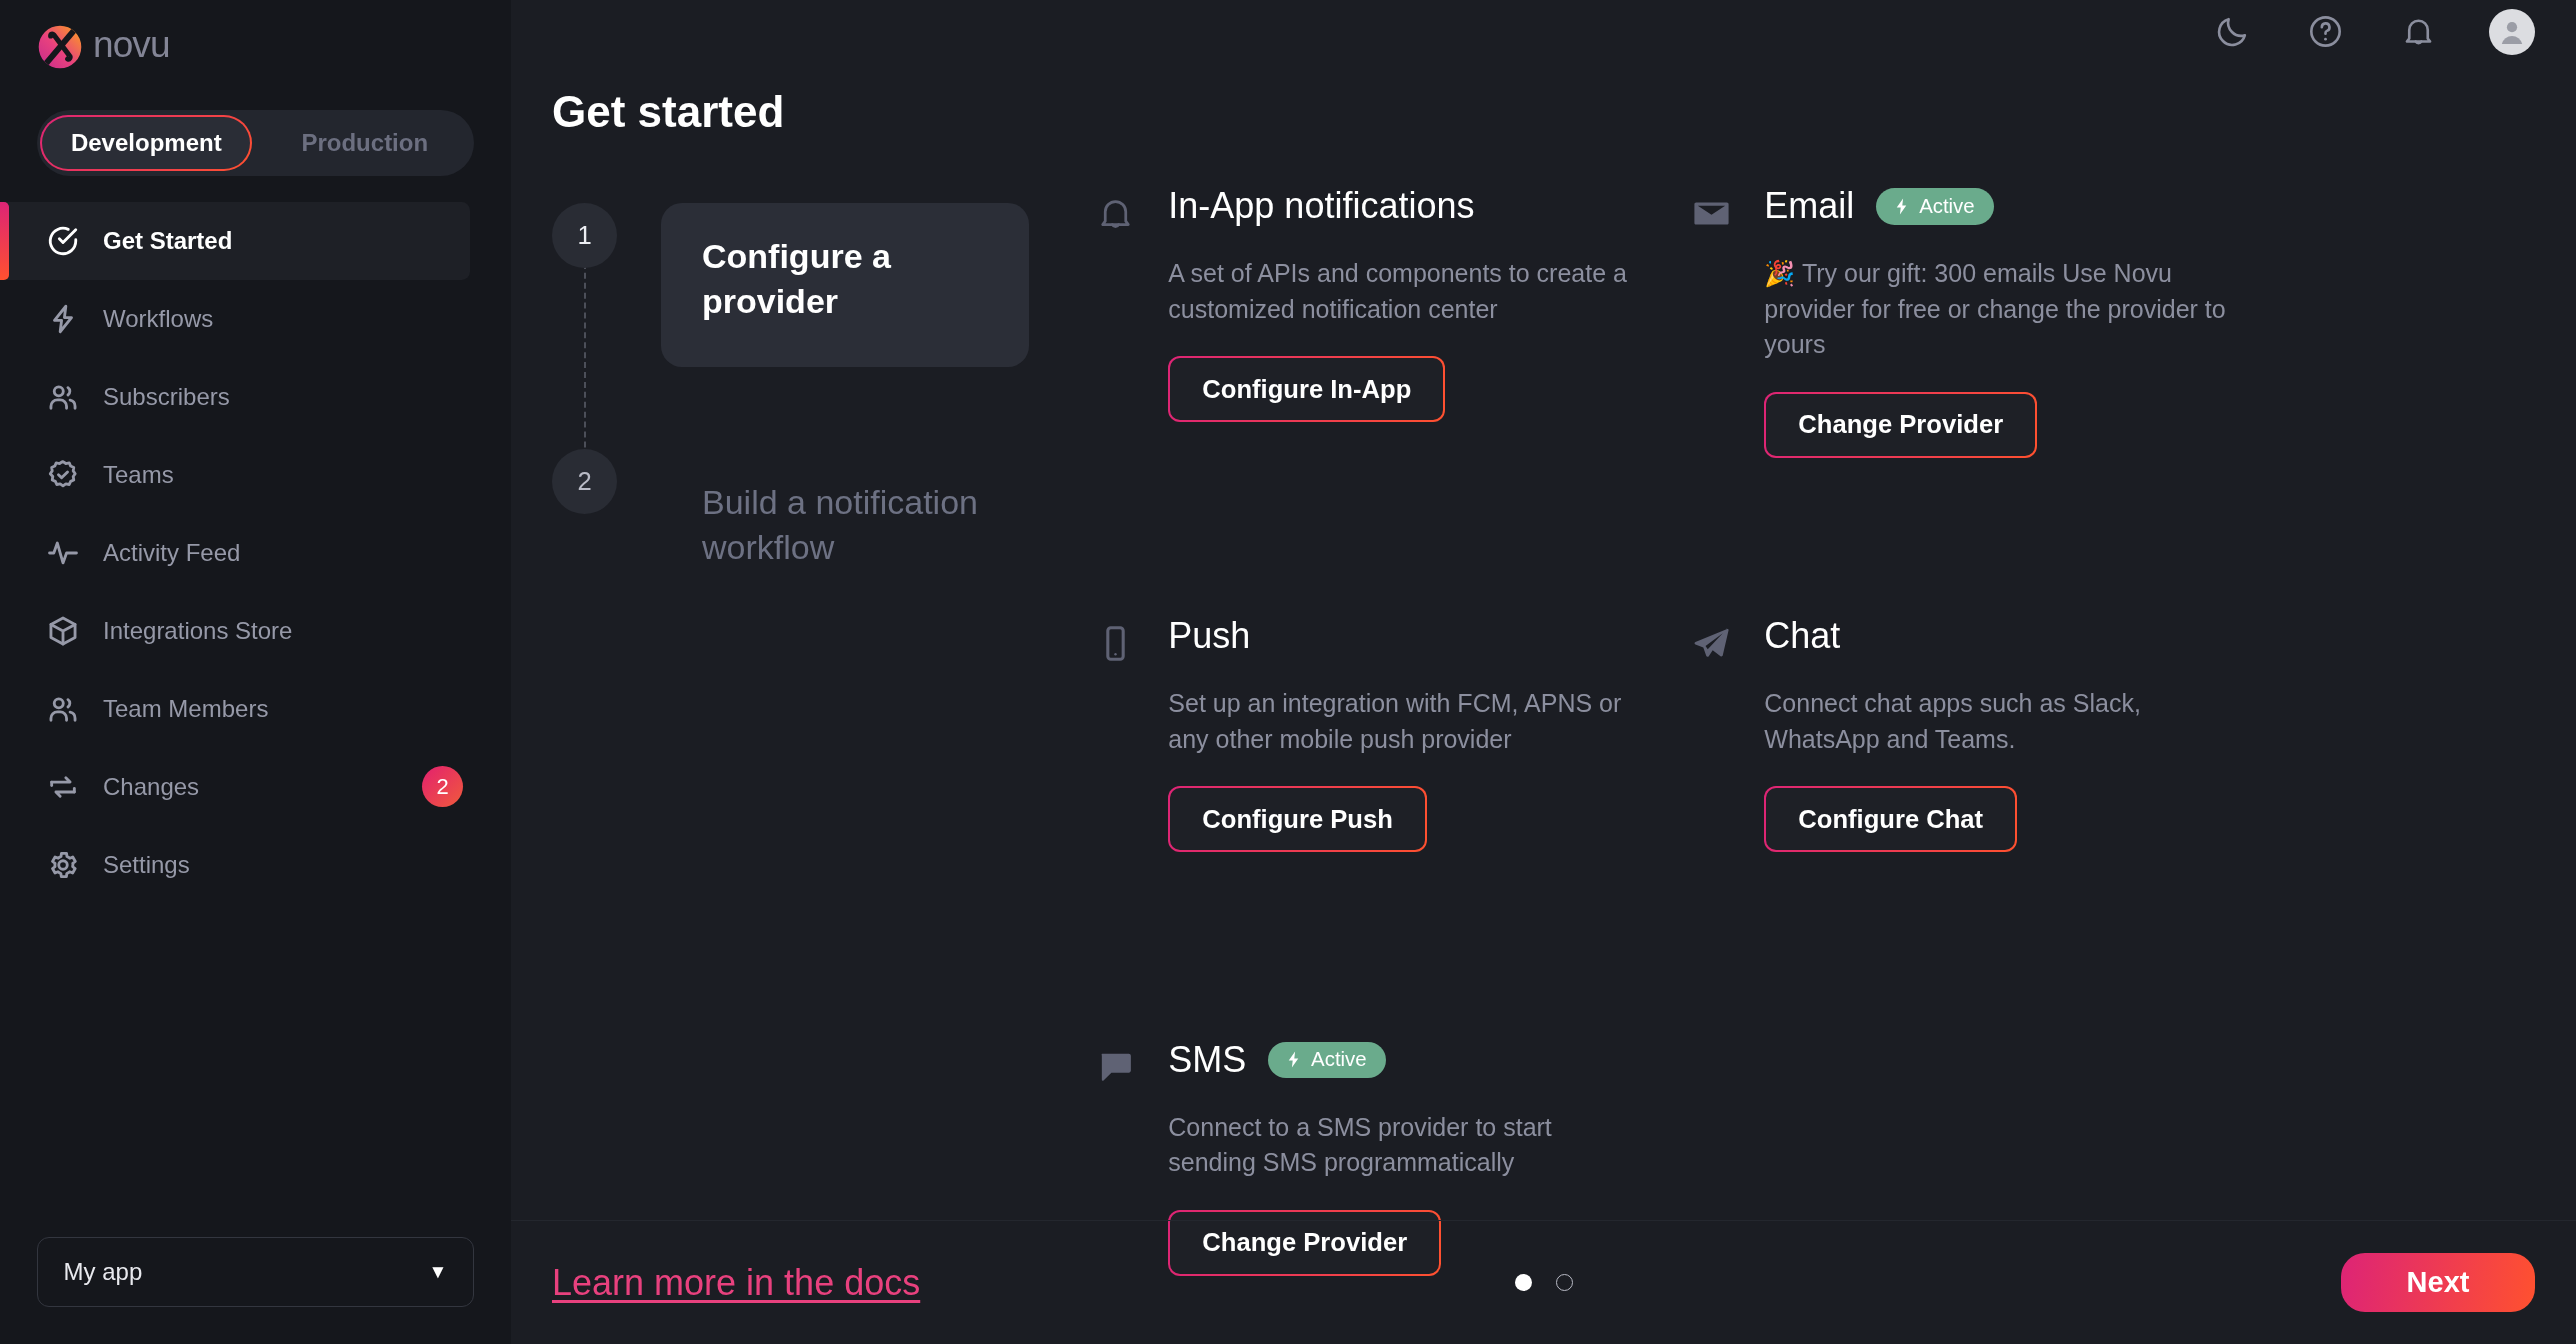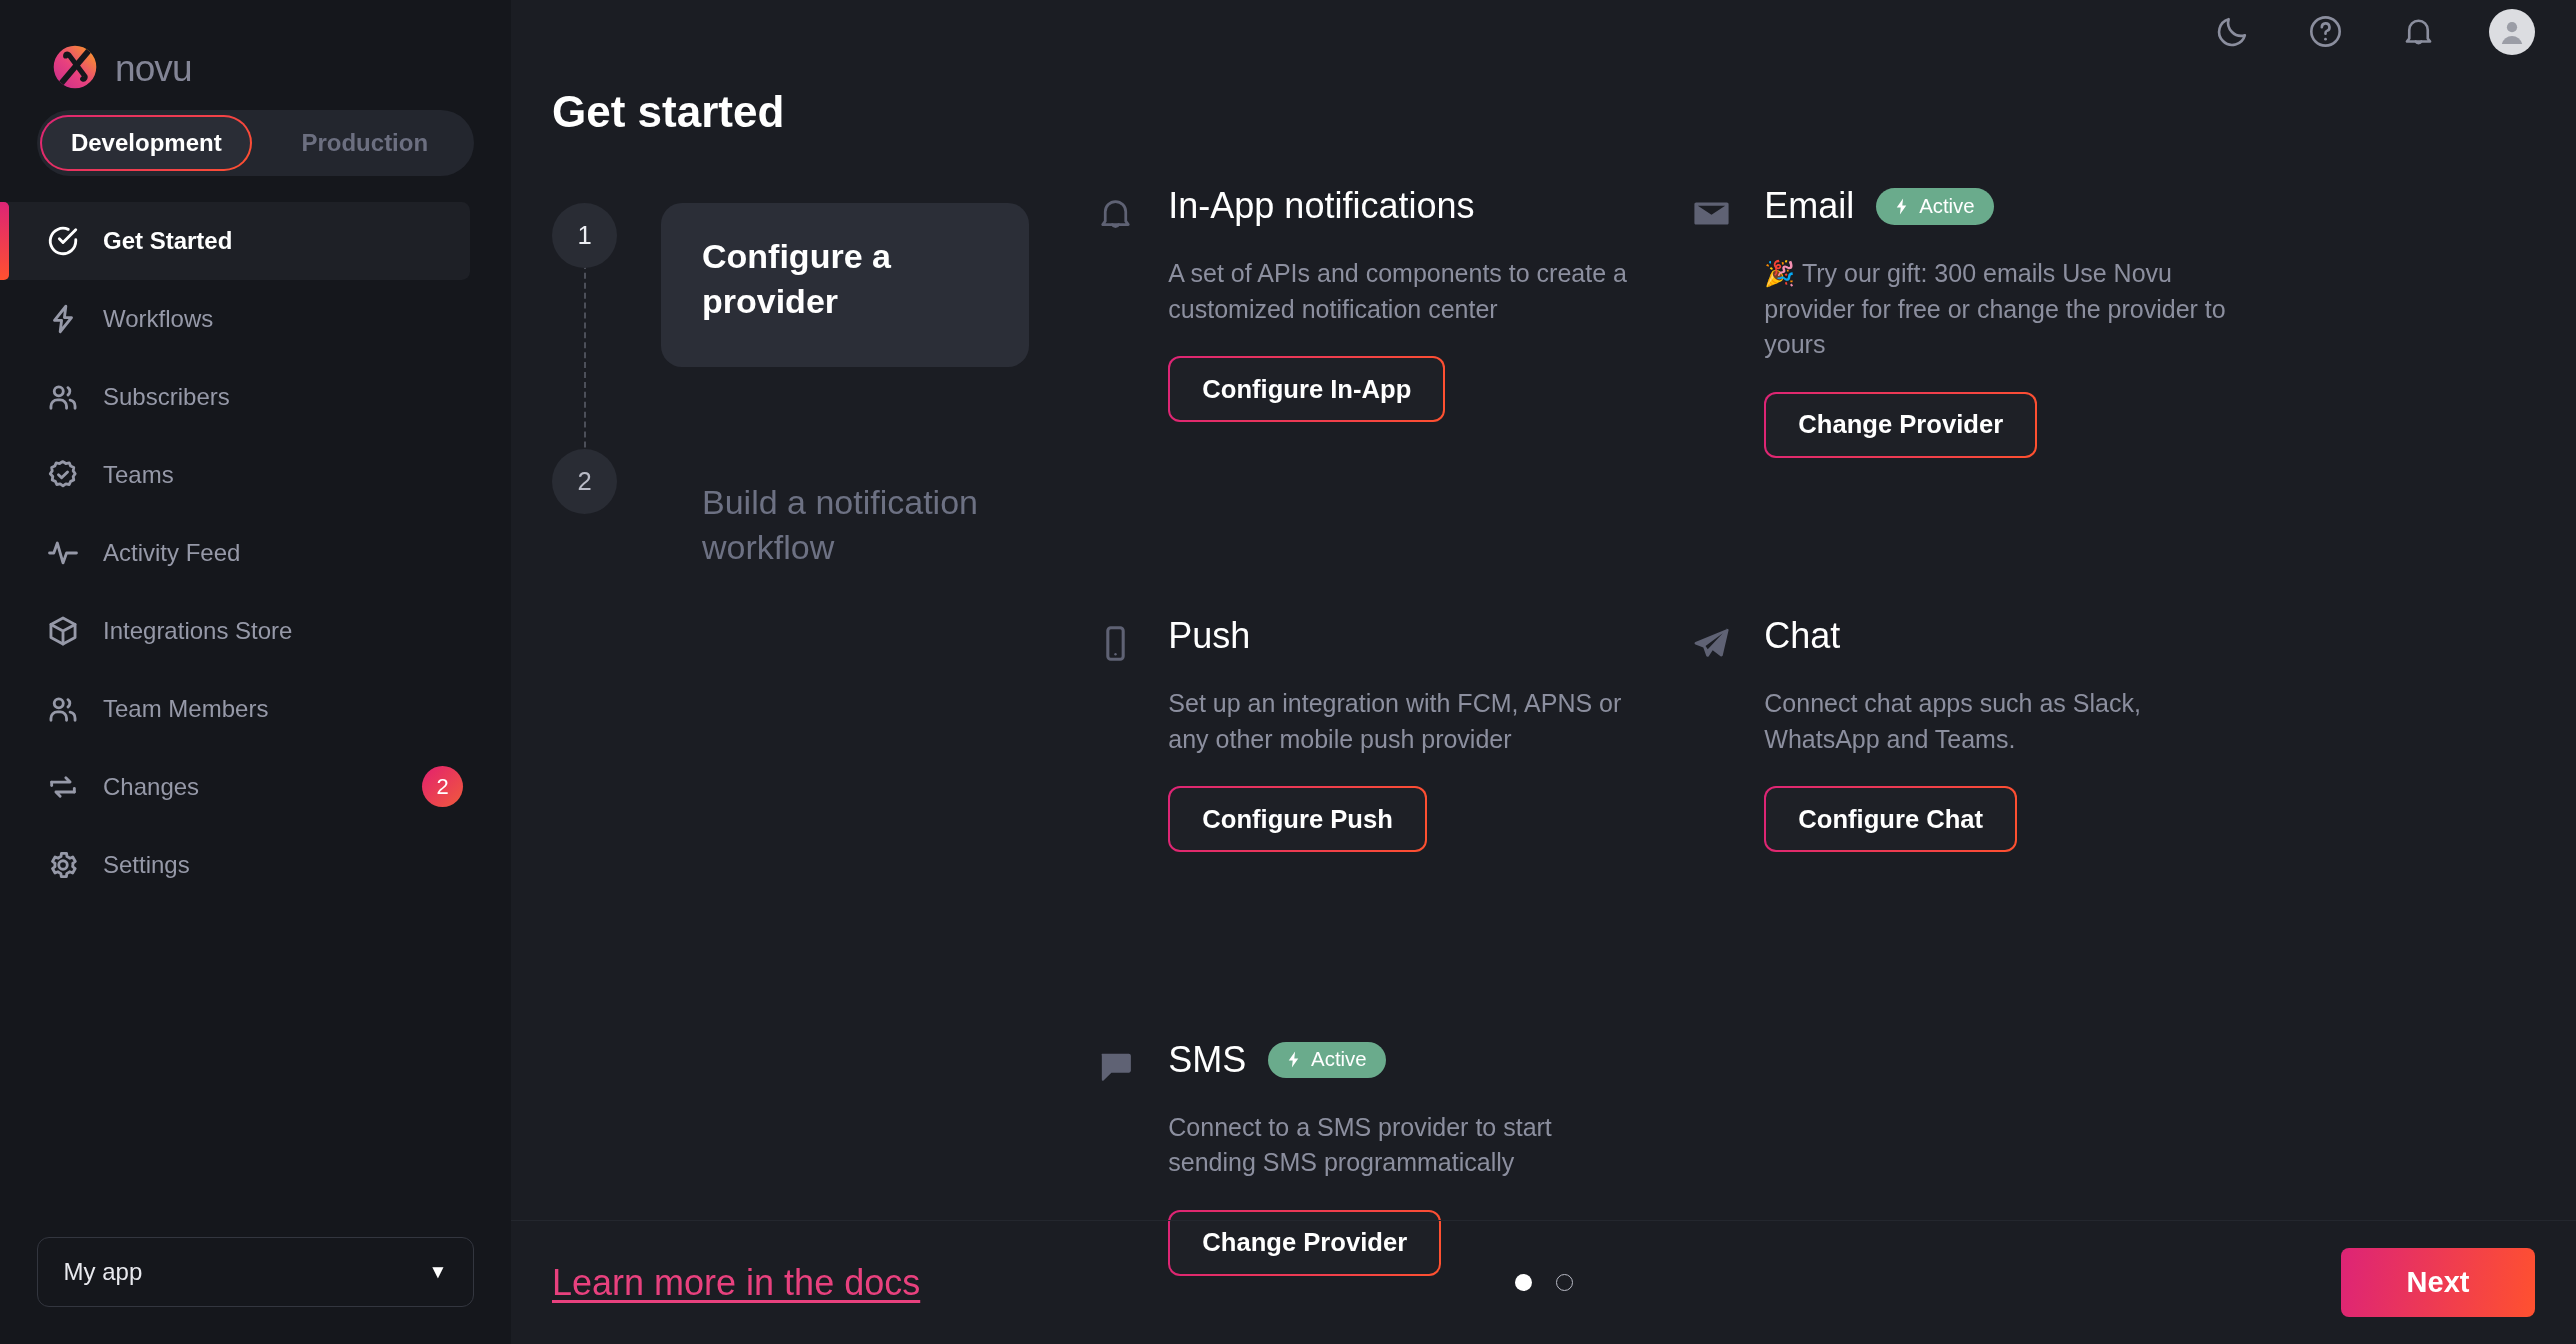--- a/index.html
+++ b/index.html
@@ -12,21 +12,21 @@
   .app { display: flex; width: 2576px; height: 1344px; }
 
   
   .sidebar {
     width: 511px; height: 1344px;
     background: #15171c;
     display: flex; flex-direction: column;
     flex: 0 0 511px;
     position: relative;
   }
-  .logo-row { display: flex; align-items: flex-end; gap: 17px; padding: 24px 0 0 52px; height: 90px; }
+  .logo-row { display: flex; align-items: flex-start; gap: 10px; padding: 24px 0 0 37px; height: 90px; }
   .logo-mark { width: 46px; height: 46px; flex: 0 0 46px; }
   .logo-text { font-size: 37px; font-weight: 400; color: #838596; letter-spacing: -0.9px; }
 
   .env-switch {
     margin: 20.4px 37px 0 37px;
     height: 66px; border-radius: 33px;
     background: #23262e;
     display: flex; align-items: center;
     position: relative;
   }
@@ -159,21 +159,21 @@
   }
   .docs-link {
     color: #E8417E; font-size: 36px; text-decoration: underline;
     text-underline-offset: 5.1px;
   }
   .dots { position: absolute; left: 50%; transform: translateX(-50%); display: flex; gap: 24px; align-items: center; }
   .dot { width: 17px; height: 17px; border-radius: 50%; background: #ffffff; }
   .dot.hollow { background: transparent; border: 1.7px solid #b9bbc6; }
   .next-btn {
     margin-left: auto; display: flex; align-items: center; justify-content: center;
-    width: 194px; height: 69px; border-radius: 8px;
+    width: 194px; height: 59px; border-radius: 24px;
     background: linear-gradient(100deg,#DD2476 0%,#FF512F 100%);
     color: #ffffff; font-size: 29px; font-weight: 700;
   }
 </style>
 </head>
 <body>
 
 <div class="app">
 
   <aside class="sidebar">

